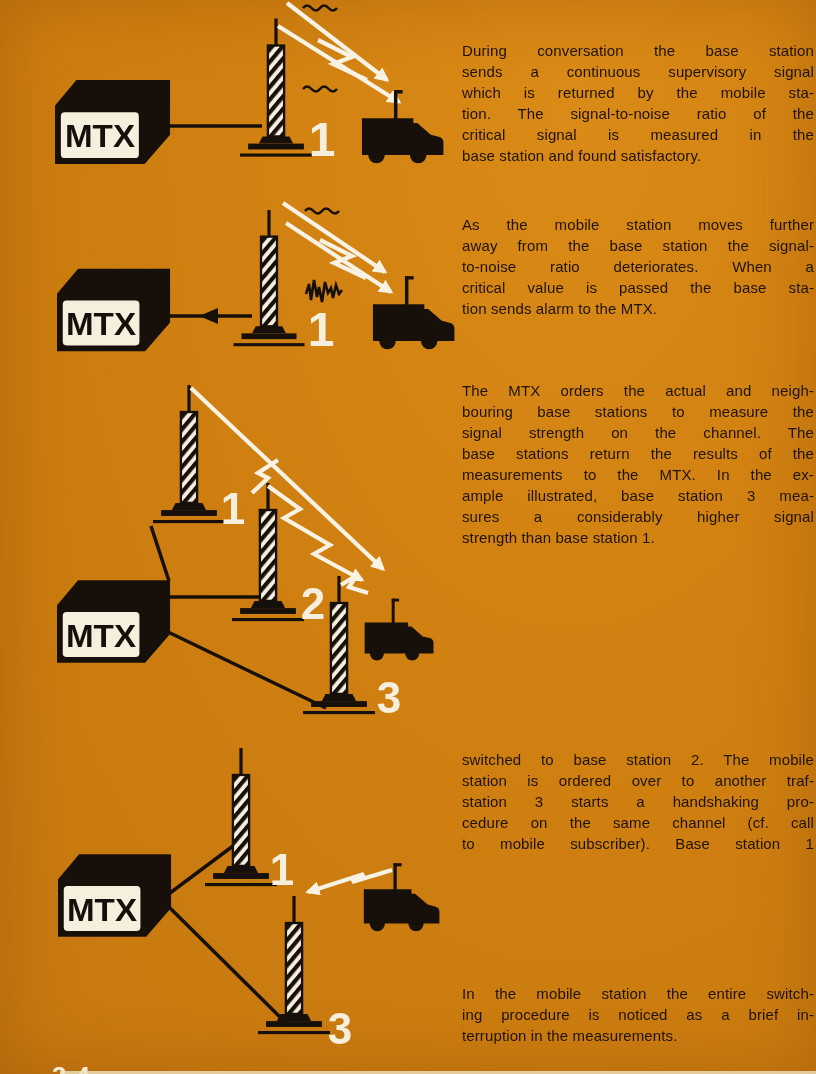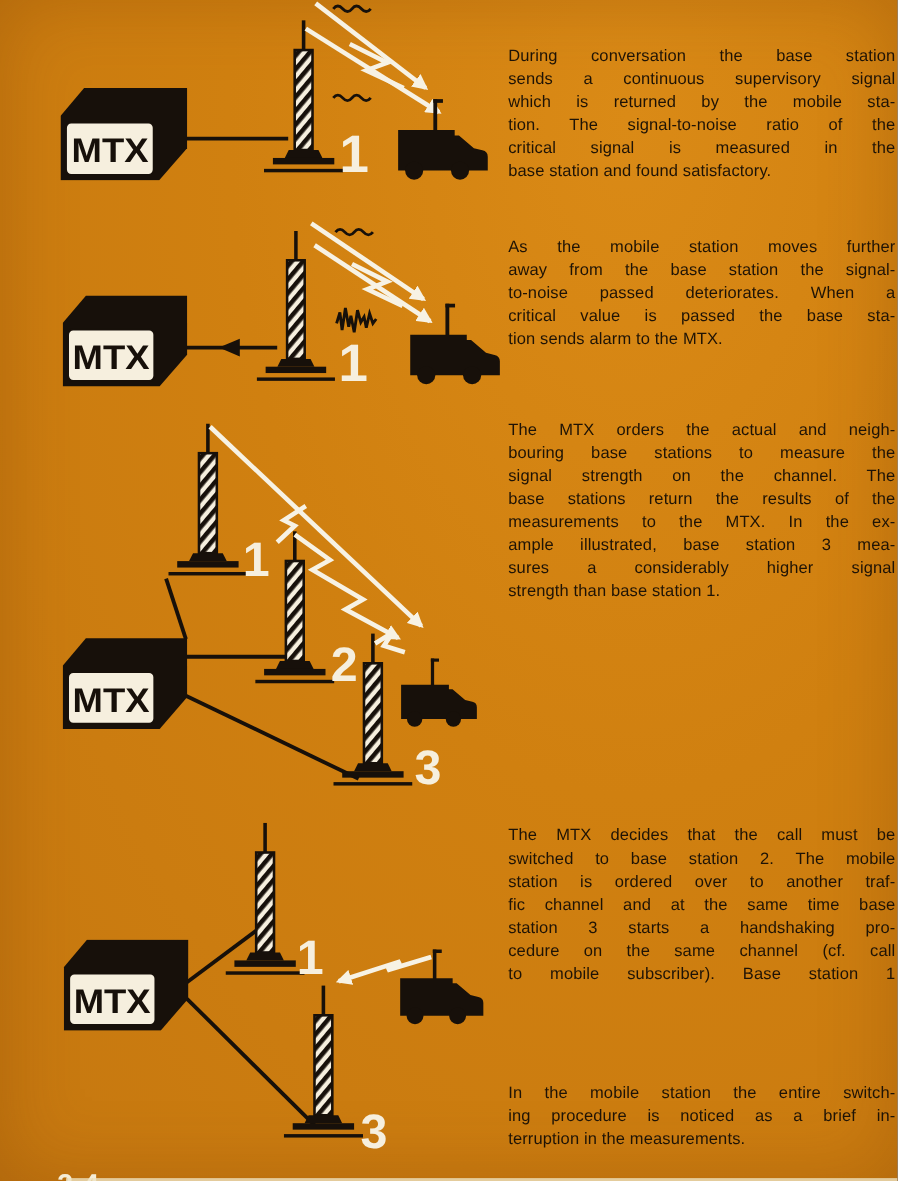--- a/index.html
+++ b/index.html
@@ -140,39 +140,37 @@
       <div class="tline">During conversation the base station</div>
       <div class="tline">sends a continuous supervisory signal</div>
       <div class="tline">which is returned by the mobile sta-</div>
       <div class="tline">tion. The signal-to-noise ratio of the</div>
       <div class="tline">critical signal is measured in the</div>
       <div class="tline last">base station and found satisfactory.</div>
     </div>
   <div class="caption" style="top:214px">
       <div class="tline">As the mobile station moves further</div>
       <div class="tline">away from the base station the signal-</div>
-      <div class="tline">to-noise passed deteriorates. When a</div>
+      <div class="tline">to-noise ratio deteriorates. When a</div>
       <div class="tline">critical value is passed the base sta-</div>
       <div class="tline last">tion sends alarm to the MTX.</div>
     </div>
   <div class="caption" style="top:380px">
       <div class="tline">The MTX orders the actual and neigh-</div>
       <div class="tline">bouring base stations to measure the</div>
       <div class="tline">signal strength on the channel. The</div>
       <div class="tline">base stations return the results of the</div>
       <div class="tline">measurements to the MTX. In the ex-</div>
       <div class="tline">ample illustrated, base station 3 mea-</div>
       <div class="tline">sures a considerably higher signal</div>
       <div class="tline last">strength than base station 1.</div>
     </div>
   <div class="caption" style="top:749px">
-      <div class="tline">The MTX decides that the call must be</div>
       <div class="tline">switched to base station 2. The mobile</div>
       <div class="tline">station is ordered over to another traf-</div>
-      <div class="tline">fic channel and at the same time base</div>
       <div class="tline">station 3 starts a handshaking pro-</div>
       <div class="tline">cedure on the same channel (cf. call</div>
       <div class="tline">to mobile subscriber). Base station 1</div>
     </div>
   <div class="caption" style="top:983px">
       <div class="tline">In the mobile station the entire switch-</div>
       <div class="tline">ing procedure is noticed as a brief in-</div>
       <div class="tline last">terruption in the measurements.</div>
     </div>
 

